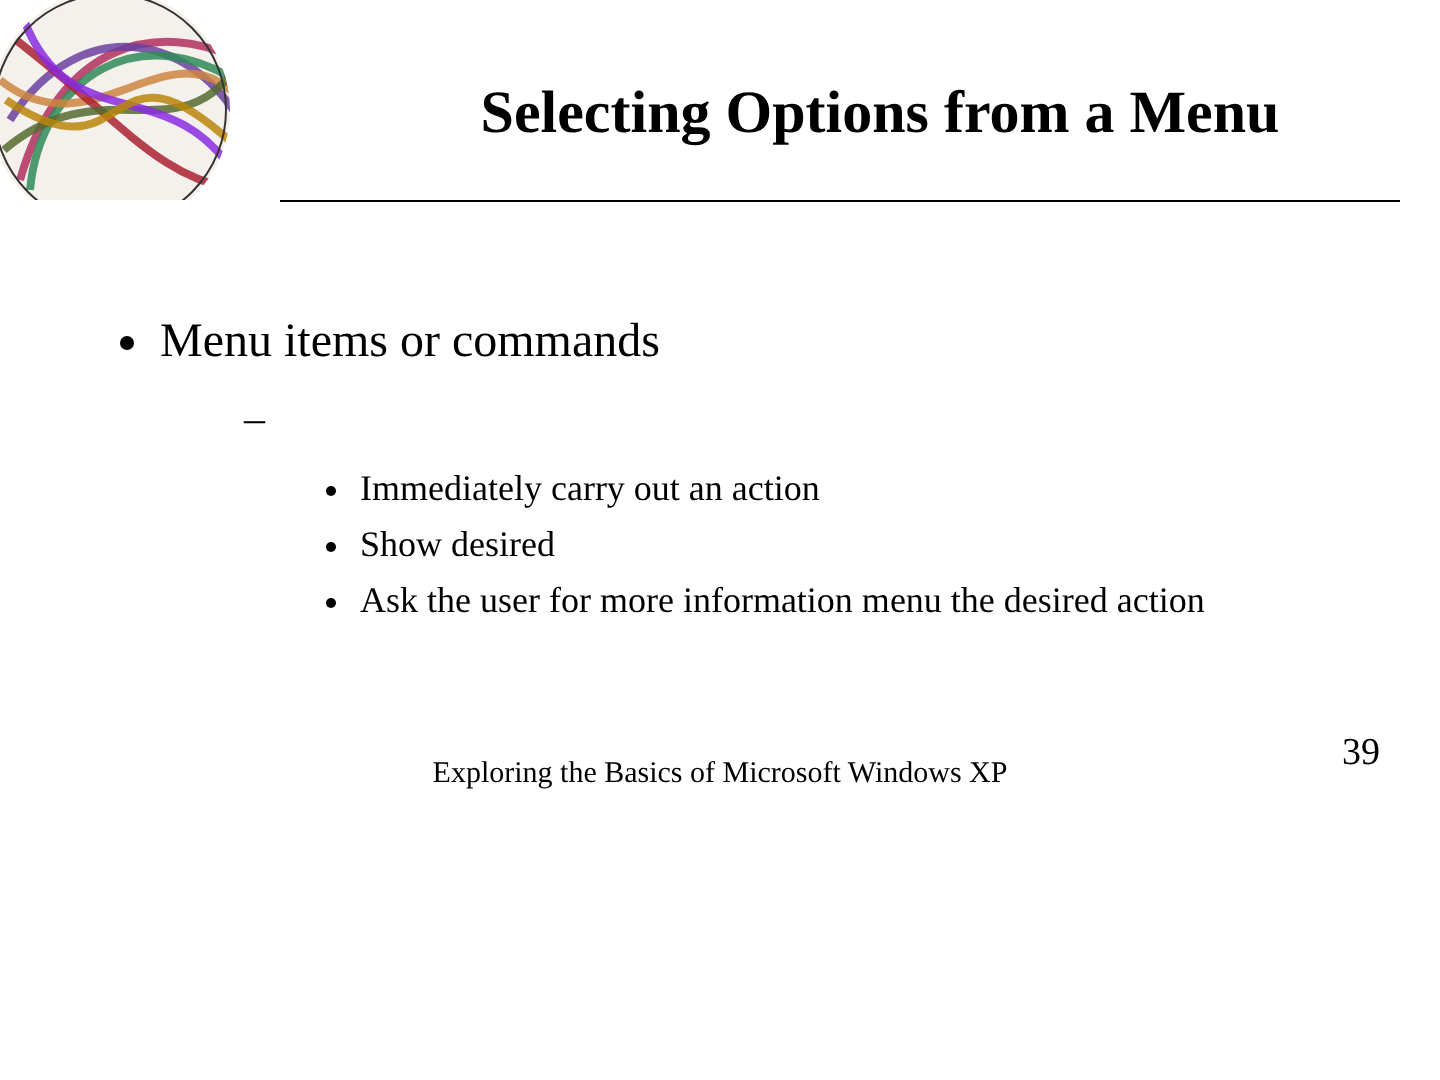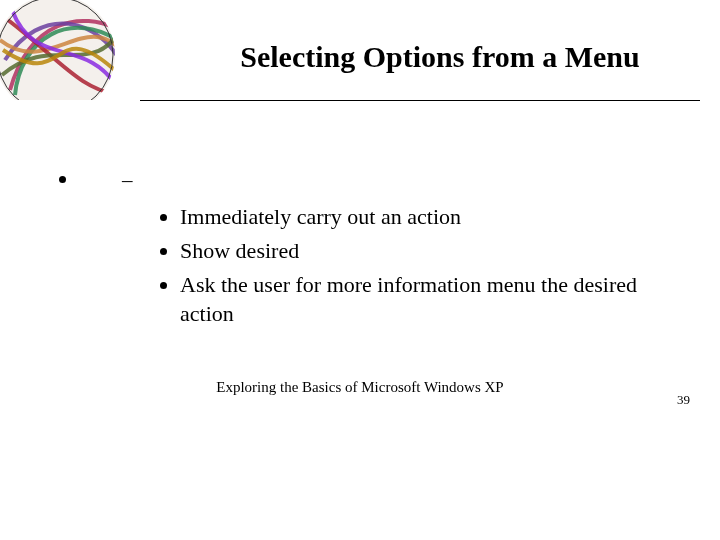--- a/index.html
+++ b/index.html
@@ -67,38 +67,38 @@
     padding-left: 42px;
     font-size: 21px;
   }
   ul.lvl2 > li::before {
     content: "– ";
   }
   ul.lvl3 {
     list-style: disc;
     margin: 8px 0 0 0;
     padding-left: 58px;
-    font-size: 22px;
+    font-size: 18px;
   }
   ul.lvl2 > li, ul.lvl3 > li {
     margin-bottom: 4px;
   }
   .footer-center {
     position: absolute;
     bottom: 20px;
     left: 0;
     width: 720px;
     text-align: center;
     font-size: 15px;
   }
   .footer-right {
     position: absolute;
-    bottom: 8px;
+    bottom: 28px;
     right: 30px;
-    font-size: 13px;
+    font-size: 19px;
   }
 </style>
 </head>
 <body>
 
 <div class="slide">
 
   <div class="header">
     <svg class="deco-image" viewBox="0 0 130 100" preserveAspectRatio="xMidYMid slice">
       <defs>
@@ -121,20 +121,21 @@
         <circle cx="55" cy="55" r="58" fill="none" stroke="#333" stroke-width="1"></circle>
       </g>
     </svg>
     <div class="title">Selecting Options from a Menu</div>
     <div class="rule"></div>
   </div>
 
   <div class="content">
     <ul class="lvl1">
       <li>
+        <span>Menu items or commands</span>
         <ul class="lvl2">
           <li>
             <ul class="lvl3">
               <li><span>Immediately carry out an action</span></li>
               <li><span>Show desired</span></li>
               <li><span>Ask the user for more information menu the desired action</span></li>
             </ul>
           </li>
         </ul>
       </li>

